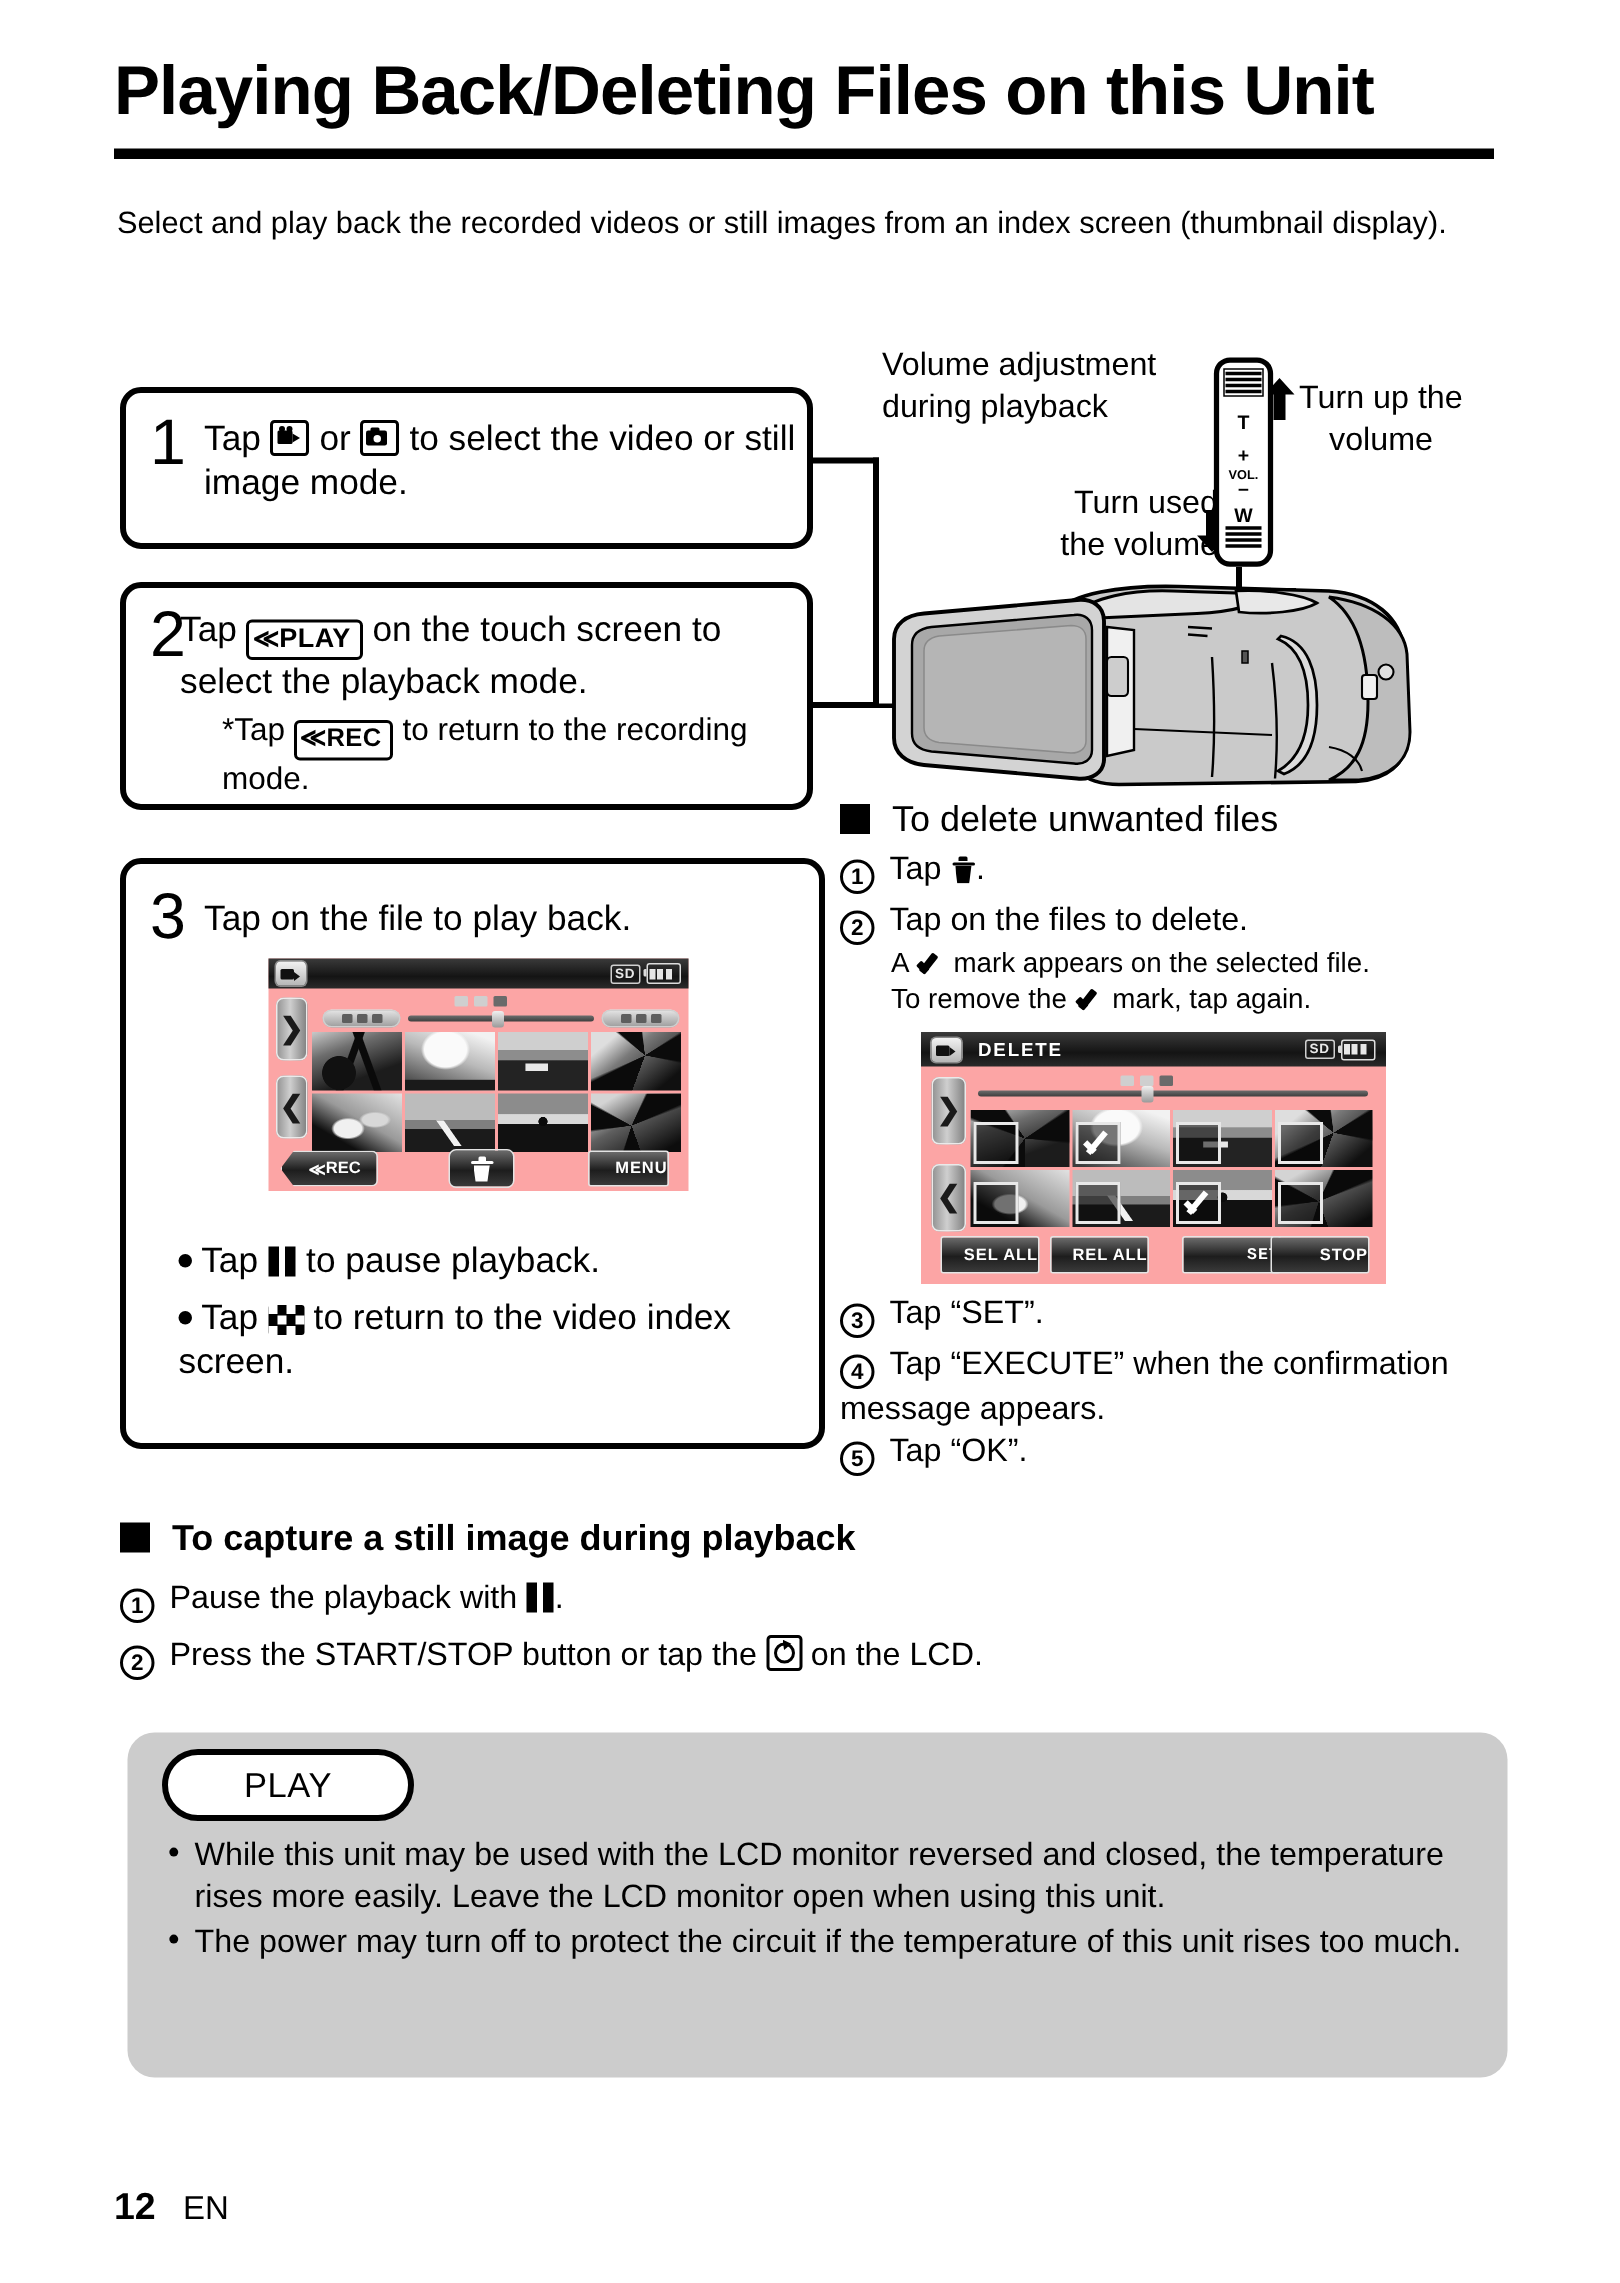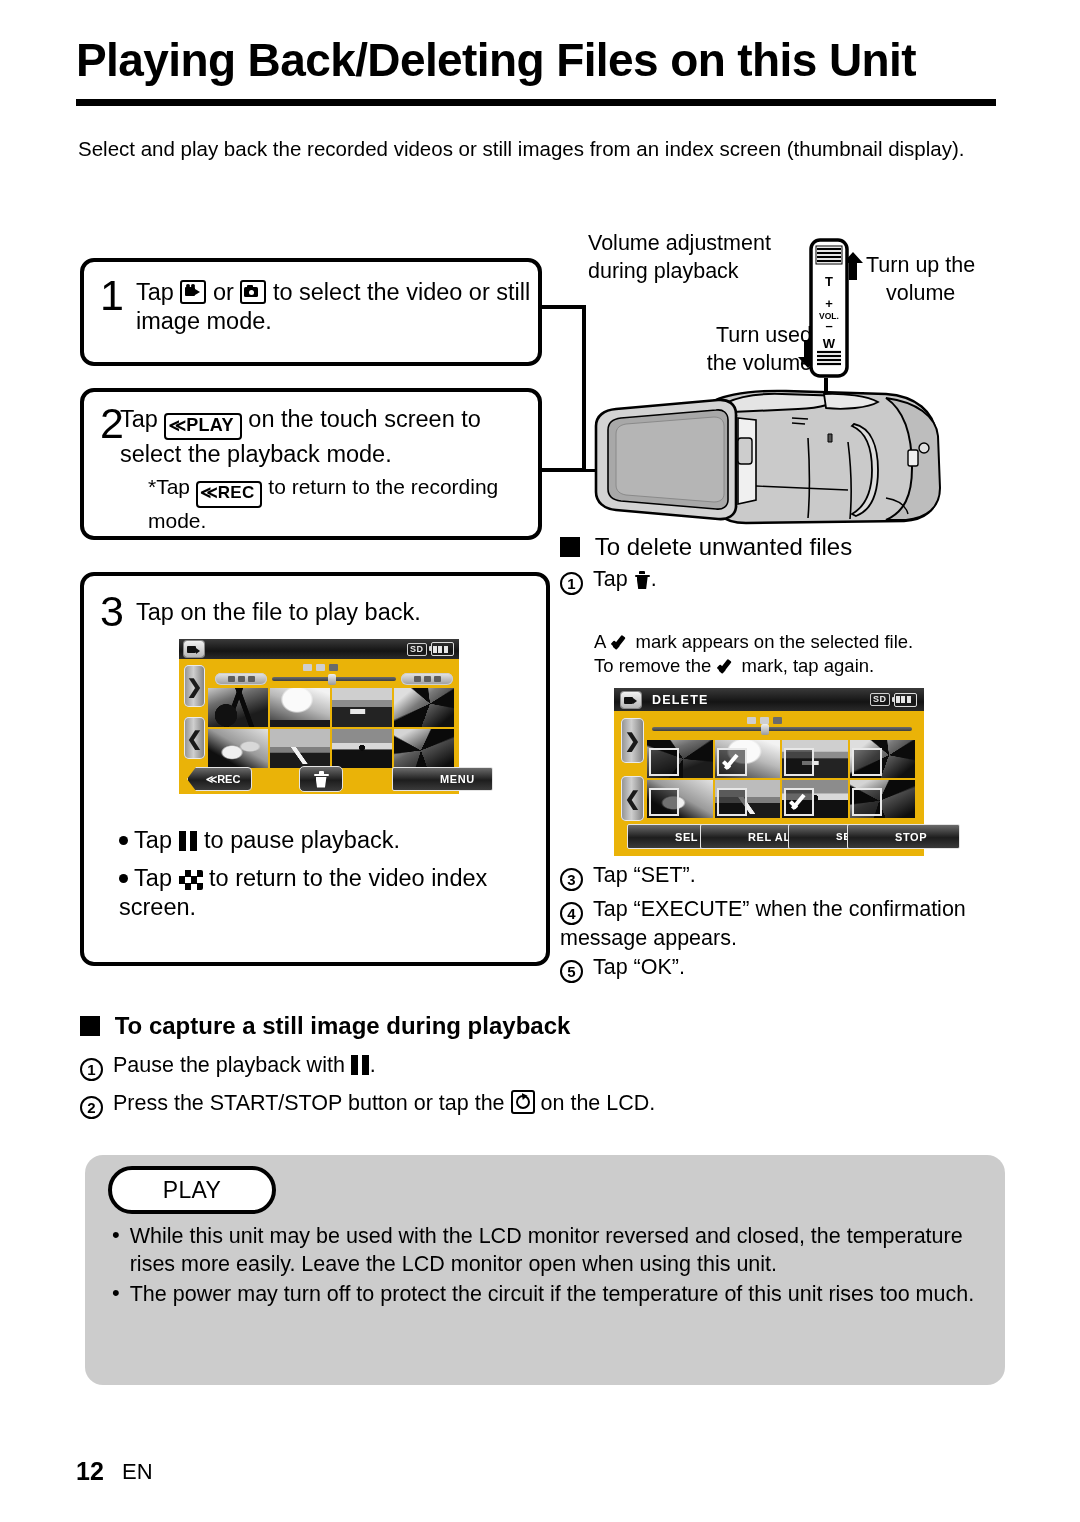--- a/index.html
+++ b/index.html
@@ -128,21 +128,21 @@
   .sqbullet{display:inline-block;width:20px;height:20px;background:#000;vertical-align:-2px;}
   
   .circnum{
     display:inline-block;width:23px;height:23px;border:2px solid #000;border-radius:50%;
     font-size:15px;font-weight:bold;line-height:20px;text-align:center;vertical-align:-3px;
     box-sizing:border-box;
   }
   .dotbullet{display:inline-block;width:9px;height:9px;background:#000;border-radius:50%;vertical-align:3px;}
 
   
-  .lcd{position:absolute;background:#eab308;box-sizing:border-box;}
+  .lcd{position:absolute;background:#fca5a5;box-sizing:border-box;}
   .lcd-top{
     position:absolute;left:0;top:0;right:0;height:20px;
     background:linear-gradient(#3a3a3a,#141414 60%,#2a2a2a);
     display:flex;align-items:center;
   }
   .lcd-mode{
     width:20px;height:16px;margin-left:5px;border-radius:3px;
     background:linear-gradient(#f2f2f2,#b6b6b6);
     position:relative;box-shadow:0 0 0 1px #888;
   }
@@ -190,21 +190,21 @@
   .chk.on::before{
     content:"";position:absolute;left:3px;top:9px;width:9px;height:4px;background:#fff;transform:rotate(45deg);transform-origin:left bottom;
   }
   .chk.on::after{
     content:"";position:absolute;left:8px;top:16px;width:18px;height:4px;background:#fff;transform:rotate(-50deg);transform-origin:left bottom;
   }
   .lcdbtn{
     position:absolute;border:1.6px solid #e4e4e4;border-radius:2px;
     background:linear-gradient(#6b6b6b,#1d1d1d 55%,#3a3a3a);
     color:#fff;font-size:11px;font-weight:bold;letter-spacing:0.6px;
-    display:flex;align-items:center;justify-content:flex-start;padding-left:47px;
+    display:flex;align-items:center;justify-content:flex-end;
   }
   .recbtn{
     position:absolute;height:22px;border:1.6px solid #e4e4e4;
     background:linear-gradient(#6b6b6b,#1d1d1d 55%,#3a3a3a);
     color:#fff;font-size:11px;font-weight:bold;
     display:flex;align-items:center;justify-content:center;gap:1px;
     border-radius:4px 4px 4px 4px;
     clip-path:polygon(9px 0,100% 0,100% 100%,9px 100%,0 50%);
     padding-left:7px;
   }
@@ -473,20 +473,24 @@
     <span class="sqbullet"></span>
     <span style="margin-left:8px;">To delete unwanted files</span>
   </div>
 
   <div class="rtxt" style="left:560px;top:566px;width:420px;">
     <span class="circnum">1</span>
     <span style="margin-left:4px;">Tap</span>
     <span class="ico-trash"><i></i></span><span>.</span>
   </div>
 
+  <div class="rtxt" style="left:560px;top:600px;width:430px;">
+    <span class="circnum">2</span>
+    <span style="margin-left:4px;">Tap on the files to delete.</span>
+  </div>
 
   <div class="rsmall" style="left:594px;top:630px;width:420px;">
     <span>A</span>
     <span class="ico-check"></span>
     <span>mark appears on the selected file.</span>
   </div>
   <div class="rsmall" style="left:594px;top:654px;width:420px;">
     <span>To remove the</span>
     <span class="ico-check"></span>
     <span>mark, tap again.</span>

